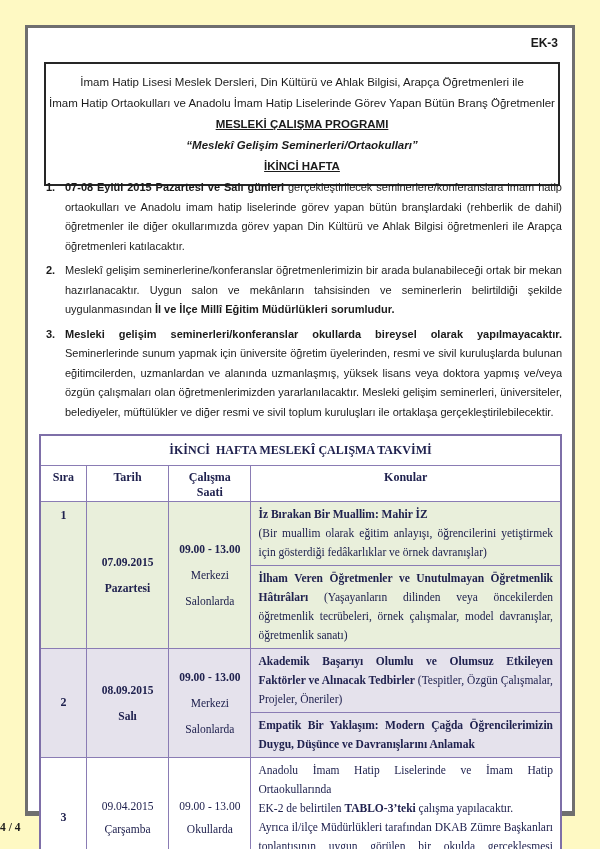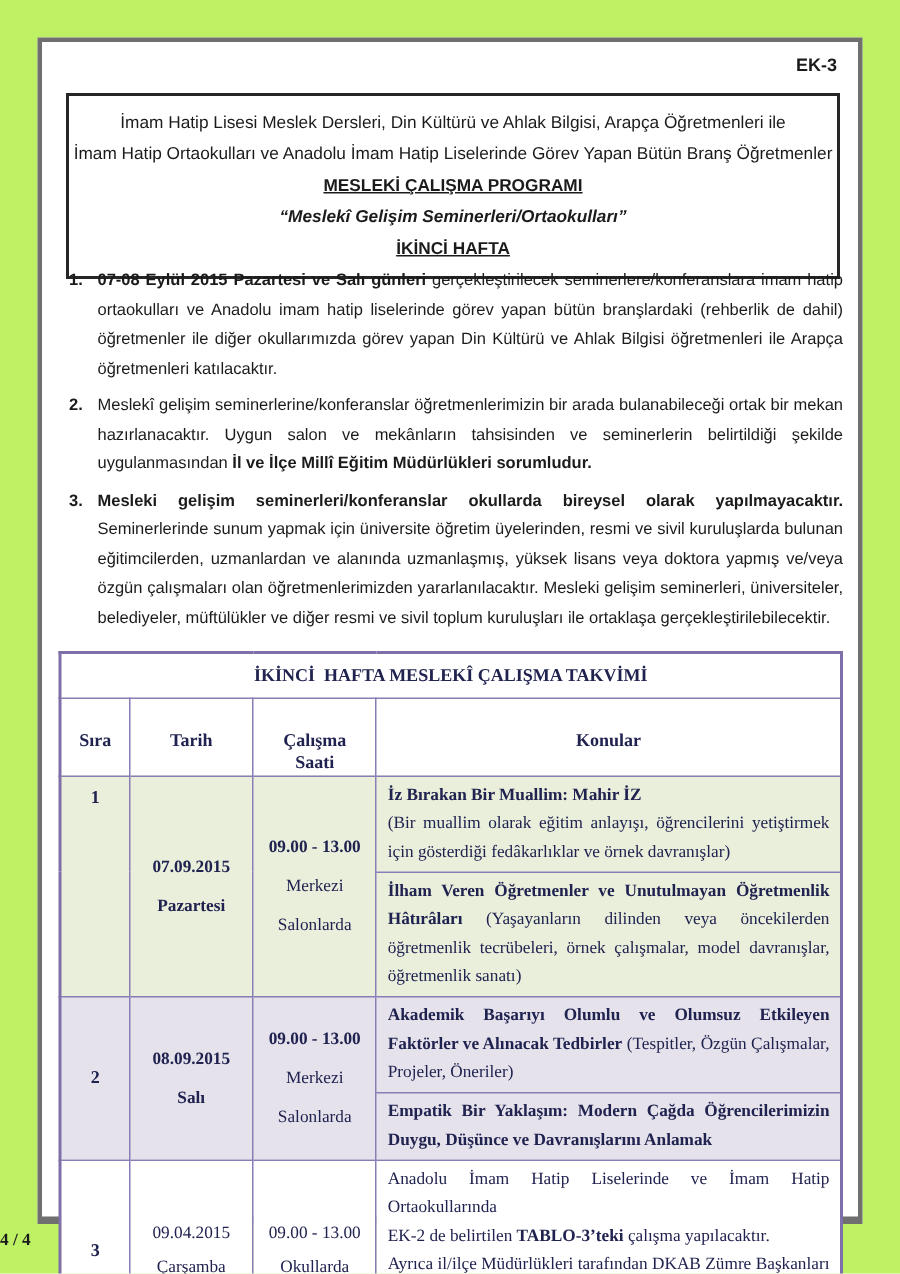--- a/index.html
+++ b/index.html
@@ -1,20 +1,20 @@
 <!DOCTYPE html>
 <html><head>
 <meta charset="utf-8">
 <style>
   html,body { margin:0; padding:0; }
   body {
     width:600px; height:849px; background:#ffffff;
     font-family:"Liberation Sans", sans-serif; color:#1b1b1b;
   }
-  .sheet { position:relative; width:600px; height:849px; background:#bef264; overflow:hidden; }
+  .sheet { position:relative; width:600px; height:849px; background:#fef9c3; overflow:hidden; }
 
   .frame {
     position:absolute; left:25px; top:25px; width:550px; height:791px;
     border:3px solid #6f6f6f; border-bottom-width:5px; box-sizing:border-box;
     background:#fff;
   }
 
   .ek { position:absolute; top:8px; right:14px; font-weight:bold; font-size:12px; }
 
   .hbox {
@@ -42,21 +42,21 @@
     font-family:"Liberation Serif", serif; color:#20224f; font-size:11.5px;
     border:2px solid #7e6fa8;
   }
   table.sched td { border:1px solid #8a7cb4; box-sizing:border-box; }
   .ttl {
     height:30px; text-align:center; vertical-align:middle;
     font-weight:bold; font-size:12px; white-space:pre-wrap; background:#fff;
   }
   tr.hdr td {
     height:36px; vertical-align:top; text-align:center;
-    font-weight:bold; font-size:12px; padding-top:20px; background:#fff;
+    font-weight:bold; font-size:12px; padding-top:4px; background:#fff;
   }
   td.sira  { text-align:center; vertical-align:middle; font-weight:bold; font-size:12px; }
   td.sira.top { vertical-align:top; padding-top:6px; }
   td.tarih, td.saat { text-align:center; vertical-align:middle; line-height:26px; }
   td.tarih.tight, td.saat.tight { line-height:23px; font-size:11.5px; }
   td.topic { padding:3px 7px; text-align:justify; line-height:19px; vertical-align:middle; }
   .blockline { display:block; }
   .greenbg { background:#e9efdb; }
   .lavbg   { background:#e5e2ec; }
   .whitebg { background:#ffffff; }

